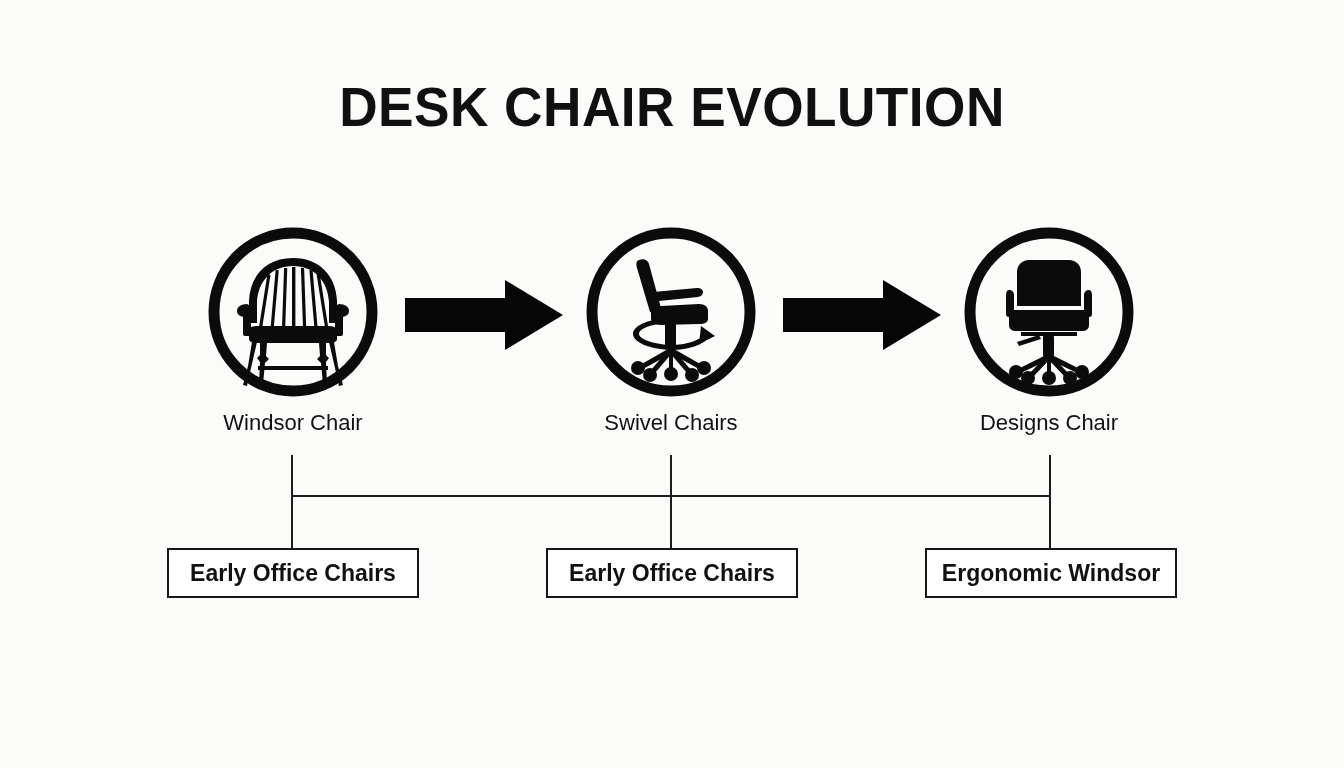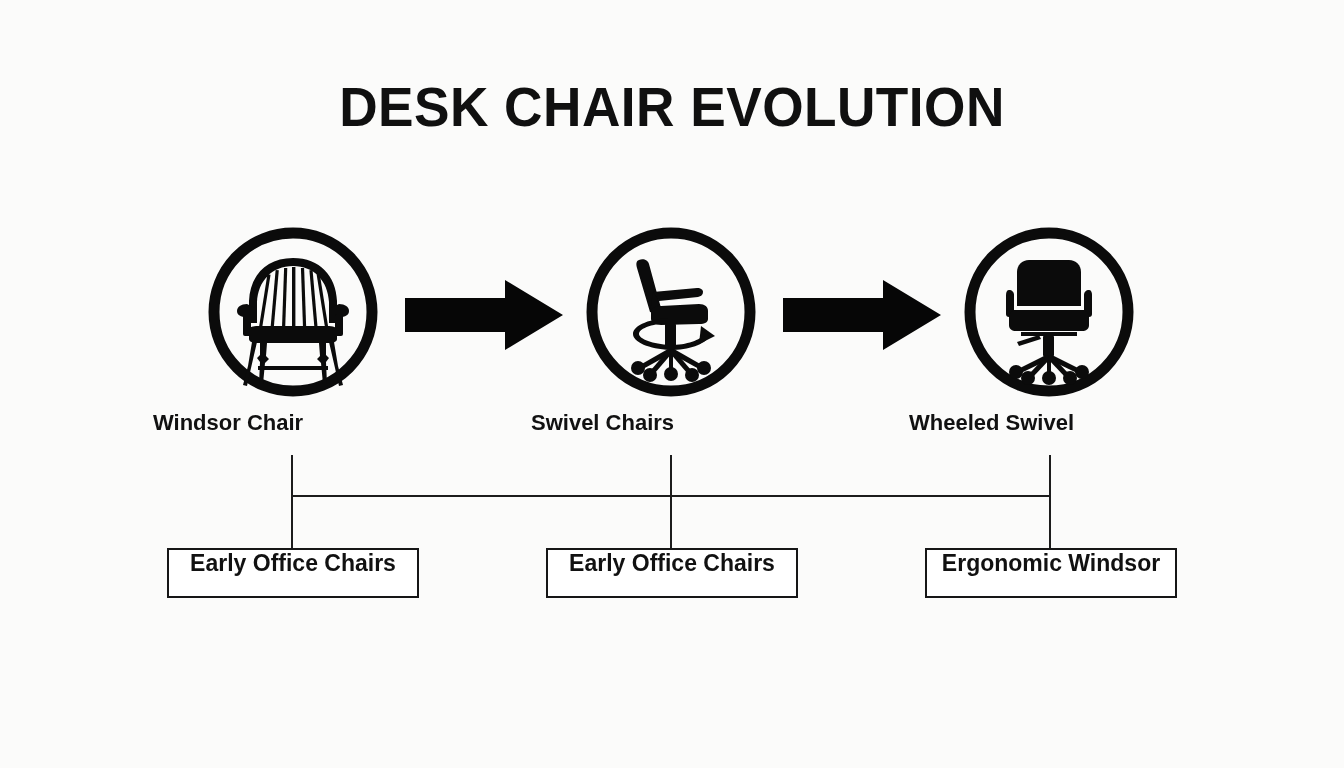--- a/index.html
+++ b/index.html
@@ -55,23 +55,23 @@
   .node-circle svg {
     display: block;
     width: 180px;
     height: 180px;
   }
   .node-label {
     position: absolute;
     top: 188px;
     left: -50px;
     width: 280px;
-    text-align: left;
+    text-align: center;
     font-size: 22px;
-    font-weight: bold;
+    font-weight: normal;
     color: #111111;
     white-space: nowrap;
   }
 
   #node-1 { left: 203px; }
   #node-2 { left: 581px; }
   #node-3 { left: 959px; }
 
   
   .arrow {
@@ -101,21 +101,21 @@
   #hline-rail { left: 291px; top: 495px; width: 760px; }
 
   
   .cat-box {
     position: absolute;
     top: 548px;
     height: 50px;
     background: #ffffff;
     border: 2px solid #161616;
     display: flex;
-    align-items: flex-start;
+    align-items: center;
     justify-content: center;
     box-sizing: border-box;
   }
   .cat-box span {
     font-size: 23px;
     font-weight: bold;
     color: #111111;
     white-space: nowrap;
   }
   #cat-box-1 { left: 167px; width: 252px; }
@@ -241,21 +241,21 @@
           <path d="M92 133 L88 136 L106 155 L110 152 Z"></path>
 
           <circle cx="57" cy="150" r="7"></circle>
           <circle cx="123" cy="150" r="7"></circle>
           <circle cx="69" cy="156" r="7"></circle>
           <circle cx="111" cy="156" r="7"></circle>
           <circle cx="90" cy="156" r="7"></circle>
         </g>
       </svg>
     </div>
-    <div class="node-label">Wheeled Swivel</div>
+    <div class="node-label">Designs Chair</div>
   </div>
 
   <div class="vline" id="vline-1"></div>
   <div class="vline" id="vline-2"></div>
   <div class="vline" id="vline-3"></div>
   <div class="hline" id="hline-rail"></div>
 
   <div class="cat-box" id="cat-box-1">
     <span>Early Office Chairs</span>
   </div>

